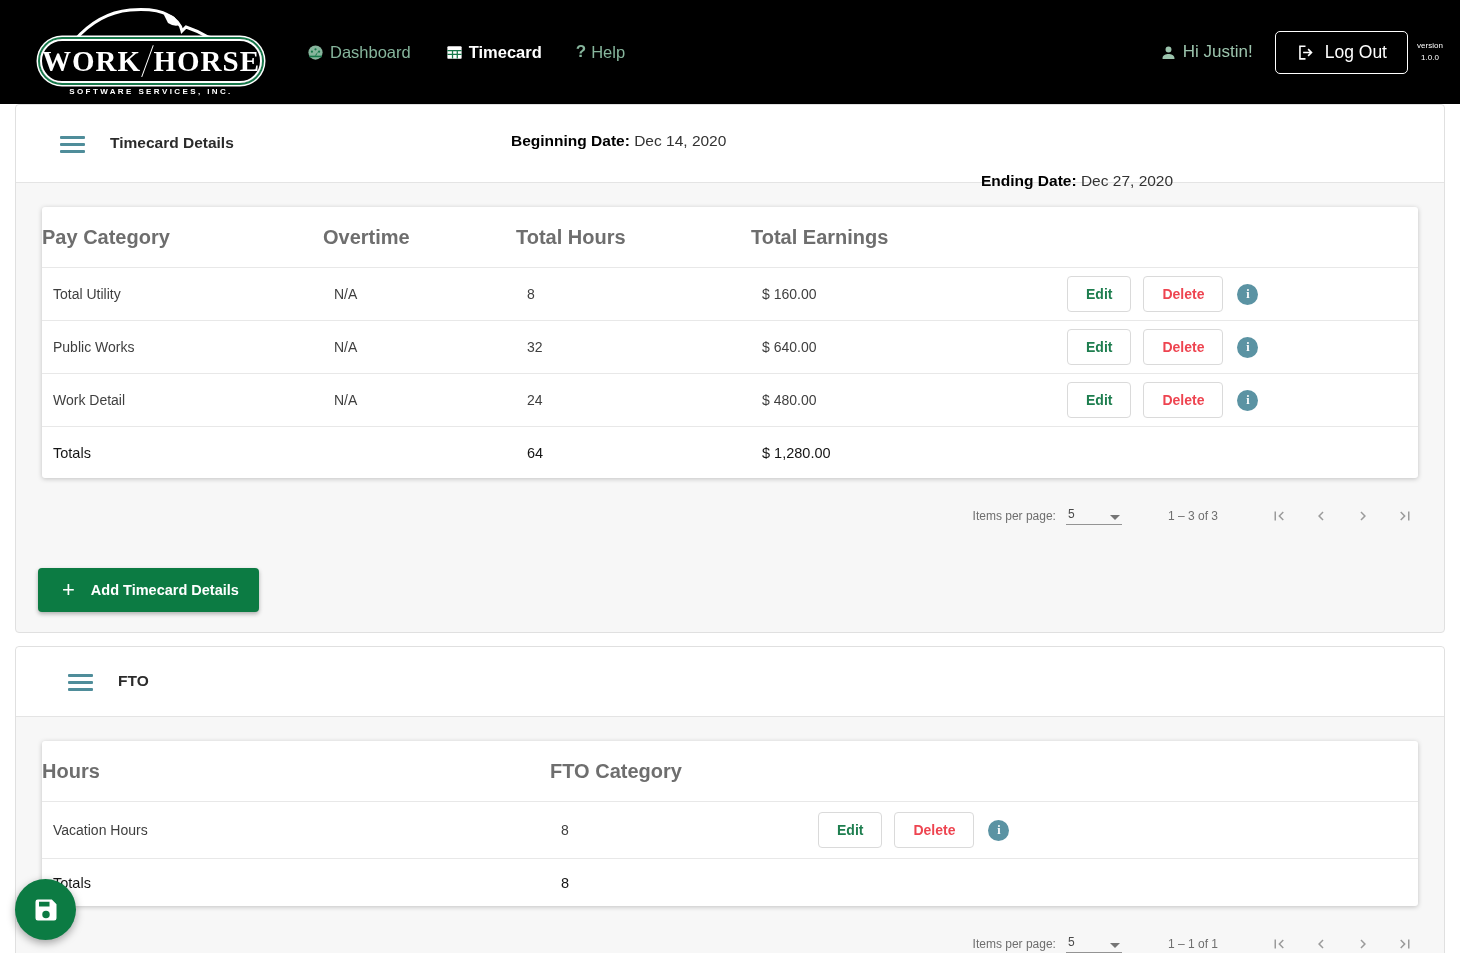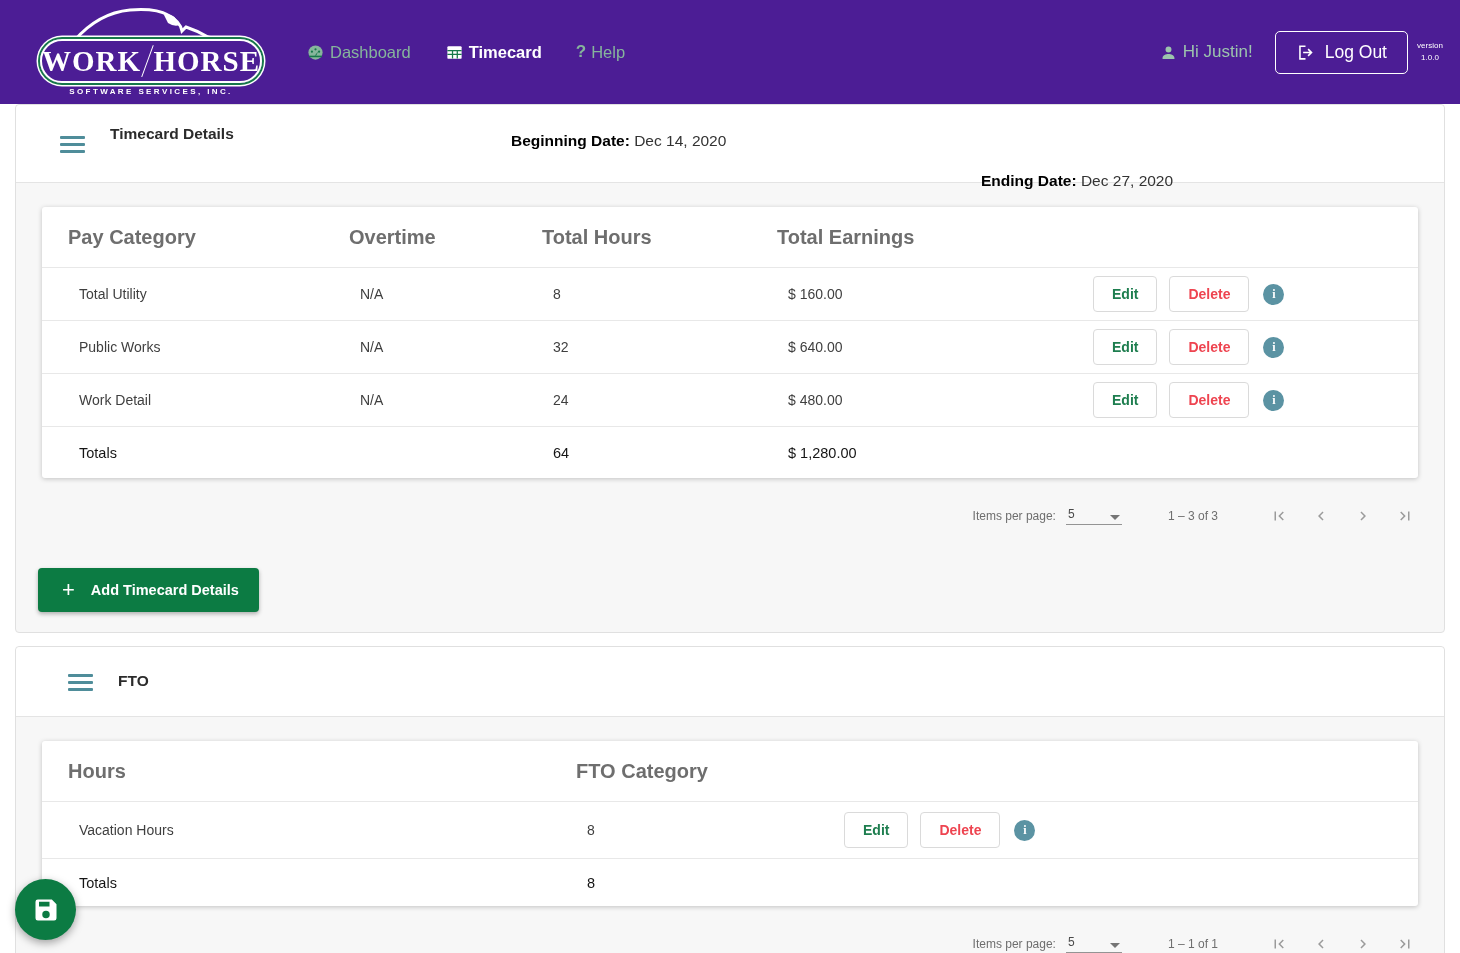--- a/index.html
+++ b/index.html
@@ -1,20 +1,20 @@
 <!DOCTYPE html>
 <html><head>
 <meta charset="utf-8">
 <style>
   * { margin:0; padding:0; box-sizing:border-box; }
   html,body { width:1460px; height:953px; overflow:hidden; background:#fff;
     font-family:"Liberation Sans", sans-serif; }
 
   
-  .topbar { height:104px; background:#4c1d95; display:flex; align-items:center; position:relative; }
+  .topbar { height:104px; background:#000000; display:flex; align-items:center; position:relative; }
   .logo { position:relative; width:222px; height:90px; margin-left:40px; flex:0 0 auto; color:#fff; }
   .logo-arc { position:absolute; left:28px; top:0; }
   .logo-pill { position:absolute; left:0; top:32px; width:222px; height:44px;
     border:2px solid #fff; border-radius:24px; box-shadow:0 0 0 2px #17784a, 0 0 0 3.5px #fff;
     display:flex; align-items:center; justify-content:center; gap:6px;
     font-family:"Liberation Serif", serif; font-weight:bold; font-size:29px; letter-spacing:1px; }
   .logo-slash { display:inline-block; width:3px; height:34px; background:#fff; transform:rotate(20deg); border-radius:2px; }
   .logo-sub { position:absolute; left:0; top:80px; width:222px; text-align:center;
     font-size:8px; letter-spacing:2.4px; font-weight:bold; color:#fff; }
 
@@ -31,33 +31,33 @@
     font-family:"Liberation Sans", sans-serif; }
   .version { width:44px; text-align:center; color:#fff; font-size:8px; line-height:1.5; margin-right:8px; }
 
   
   .panel { margin:0 15px; background:#f7f7f7; border:1px solid #e0e0e0; border-radius:4px; }
   .panel-gap { height:13px; }
   .section-head { position:relative; height:78px; background:#fff; border-bottom:1px solid #e4e4e4;
     border-radius:4px 4px 0 0; }
   .section-head .burger { position:absolute; left:44px; top:31px; width:25px; cursor:pointer; }
   .burger span { display:block; height:3px; background:#4f8d9a; margin-bottom:4px; border-radius:1px; }
-  .section-title { position:absolute; left:94px; top:20px; font-size:15.5px; font-weight:bold; color:#2b2b2b; }
+  .section-title { position:absolute; left:94px; top:29px; font-size:15.5px; font-weight:bold; color:#2b2b2b; }
   .head-date { position:absolute; top:27px; font-size:15.5px; color:#333; }
   .head-date b { color:#000000; }
   .date-begin { left:495px; }
   .date-end { left:965px;margin-top:40px; }
   #fto-head { height:70px; }
   #fto-head .burger { left:52px; top:27px; }
   #fto-head .section-title { left:102px; top:25px; }
 
   
   .card { margin:24px 26px 0 26px; background:#fff; border-radius:3px;
     box-shadow:0 1px 5px rgba(0,0,0,0.22); }
-  .trow { display:grid; align-items:center; padding-left:26px; }
+  .trow { display:grid; align-items:center; }
   .t1 { grid-template-columns:281px 193px 235px 305px auto; }
   .t2 { grid-template-columns:508px 257px auto; }
   .trow.head { height:60px; font-size:20px; font-weight:bold; color:#6e6e6e; }
   .trow.body { height:53px; font-size:14px; color:#3f3f3f; border-top:1px solid #e8e8e8; }
   .trow.body > div { padding-left:11px; }
   .trow.totals { height:52px; font-size:14.5px; font-weight:normal; color:#151515; border-top:1px solid #e8e8e8; }
   .trow.totals > div { padding-left:11px; }
   #fto-card .trow.body { height:57px; }
   #fto-card .trow.totals { height:48px; }
 

